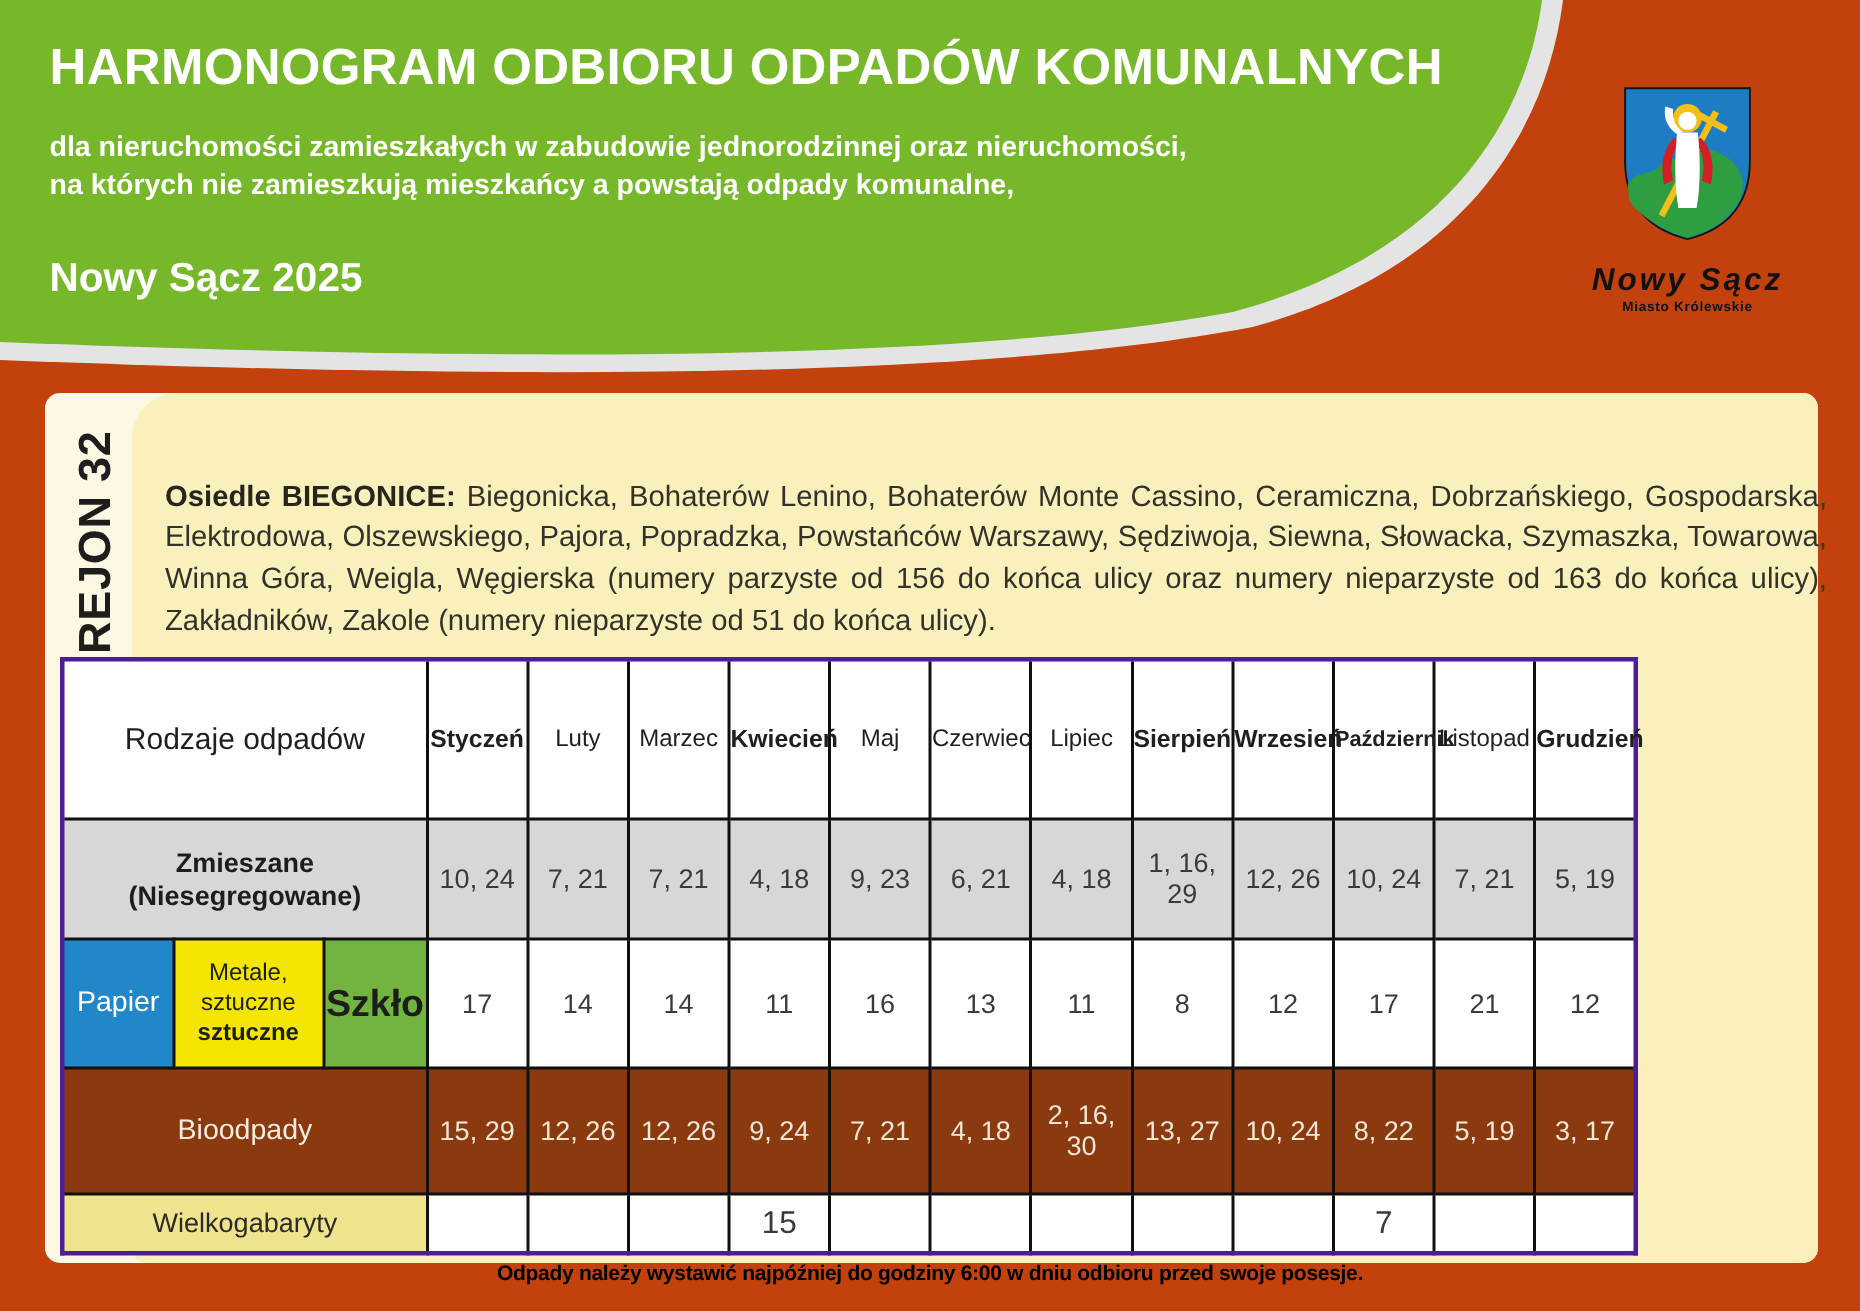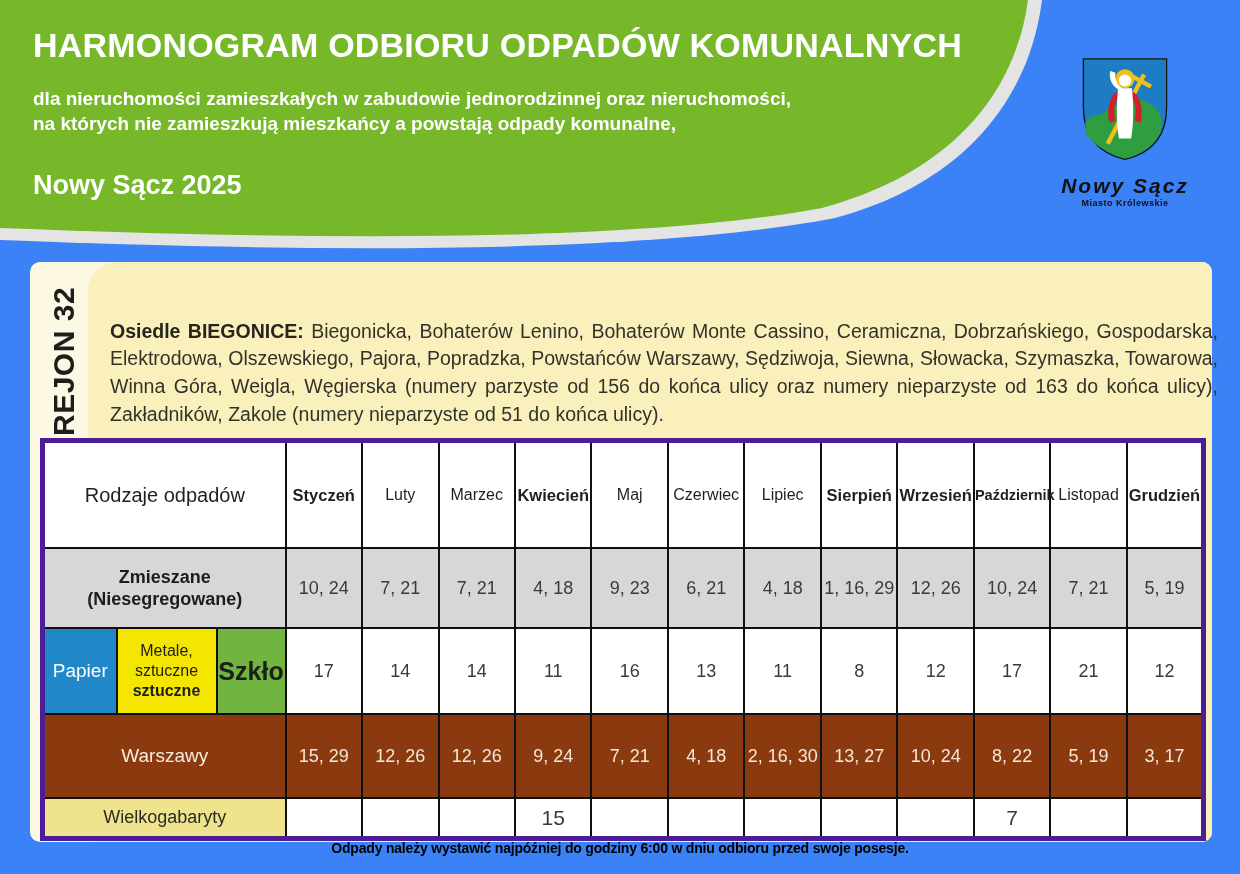--- a/index.html
+++ b/index.html
@@ -1,16 +1,16 @@
 <!DOCTYPE html>
 <html><head>
 <meta charset="utf-8">
 <style>
   html,body{margin:0;padding:0;background:#ffffff;}
-  .page{position:relative;width:1240px;height:874px;background:#3b82f6;overflow:hidden;
+  .page{position:relative;width:1240px;height:874px;background:#c2410c;overflow:hidden;
         font-family:"Liberation Sans",sans-serif;}
 
   
   .hdr-svg{position:absolute;left:0;top:0;}
   .hdr-title{position:absolute;left:33px;top:26px;width:950px;color:#fff;
              font-size:34px;font-weight:700;letter-spacing:0.2px;}
   .hdr-sub{position:absolute;left:33px;top:86px;color:#fff;font-size:19px;
            font-weight:600;line-height:25px;}
   .hdr-edition{position:absolute;left:33px;top:170px;color:#fff;font-size:27px;font-weight:700;}
 
@@ -26,23 +26,23 @@
          border-radius:30px 10px 10px 10px;}
   .rejon{position:absolute;left:10px;top:14px;width:48px;height:170px;
          display:flex;align-items:center;justify-content:center;
          writing-mode:vertical-rl;transform:rotate(180deg);
          font-size:30px;font-weight:700;letter-spacing:0.5px;color:#1d1d1b;}
   .desc{position:absolute;left:80px;top:36px;width:1108px;
         font-size:19.5px;line-height:1.42;color:#32322a;text-align:justify;}
   .desc .b{font-weight:700;color:#26261f;}
 
   
-  table.sched{position:absolute;left:10px;top:176px;width:1166px;
+  table.sched{position:absolute;left:10px;top:176px;width:1052px;
               border-collapse:collapse;table-layout:fixed;background:#fff;
-              border:5px solid #4c1d95;}
+              border:3px solid #4c1d95;}
   table.sched th,table.sched td{border:2px solid #101010;text-align:center;
               vertical-align:middle;padding:0;}
   .r-head th{height:104px;background:#fff;font-size:16px;font-weight:400;color:#1f1f1f;}
   .r-head th.corner{font-size:20px;}
   .r-head th.bold{font-weight:700;font-size:16.5px;}
   .r-head th.tight{font-size:14.5px;}
   .r-mixed td{height:78px;background:#d7d7d7;font-size:18px;color:#3a3a3a;}
   .lbl-mixed{font-weight:700;color:#1d1d1b !important;line-height:1.25;}
   .r-seg td{height:84px;font-size:18px;color:#3a3a3a;background:#fff;}
   td.papier{background:#2088c9 !important;color:#fff !important;font-size:19px;}
@@ -168,21 +168,21 @@
           <td>16</td>
           <td>13</td>
           <td>11</td>
           <td>8</td>
           <td>12</td>
           <td>17</td>
           <td>21</td>
           <td>12</td>
         </tr>
         <tr class="r-bio">
-          <td colspan="3" class="lbl-bio">Warszawy</td>
+          <td colspan="3" class="lbl-bio">Bioodpady</td>
           <td>15, 29</td>
           <td>12, 26</td>
           <td>12, 26</td>
           <td>9, 24</td>
           <td>7, 21</td>
           <td>4, 18</td>
           <td>2, 16, 30</td>
           <td>13, 27</td>
           <td>10, 24</td>
           <td>8, 22</td>

